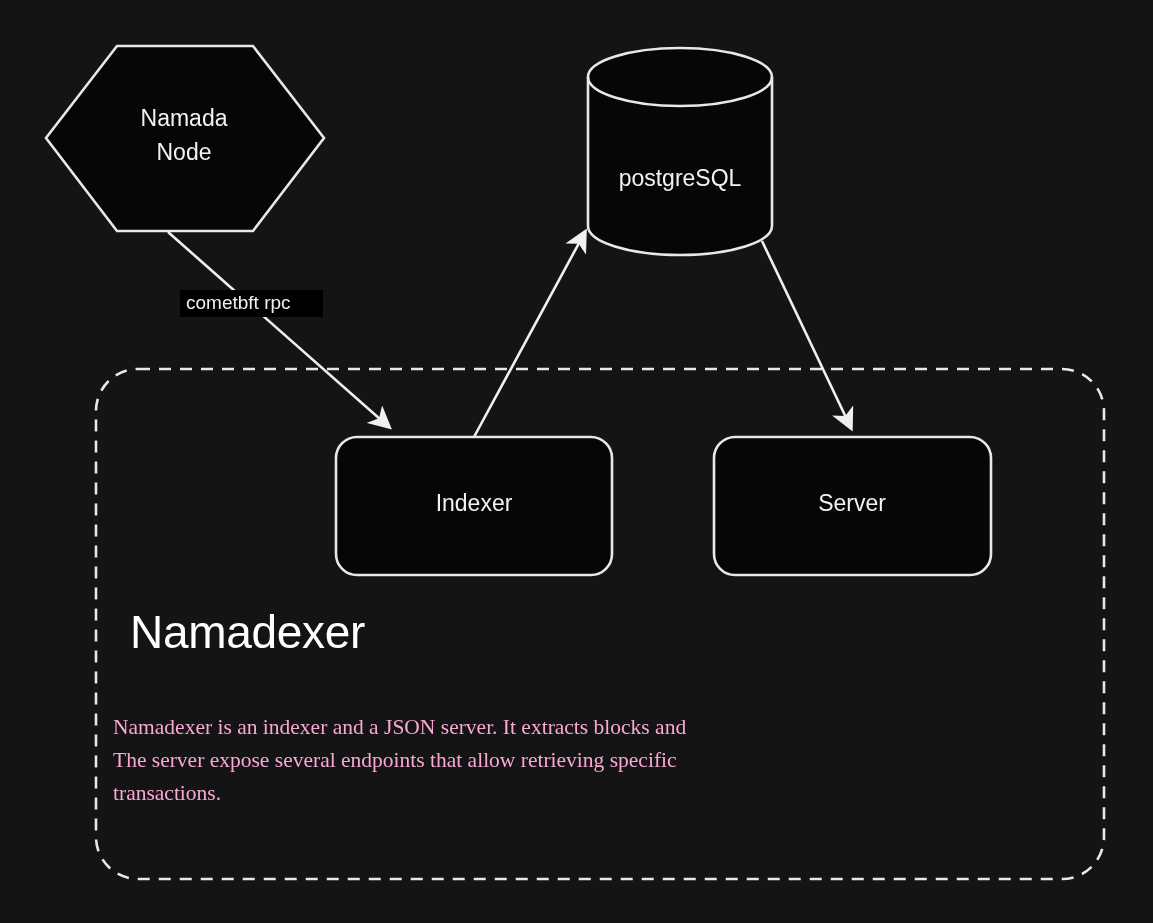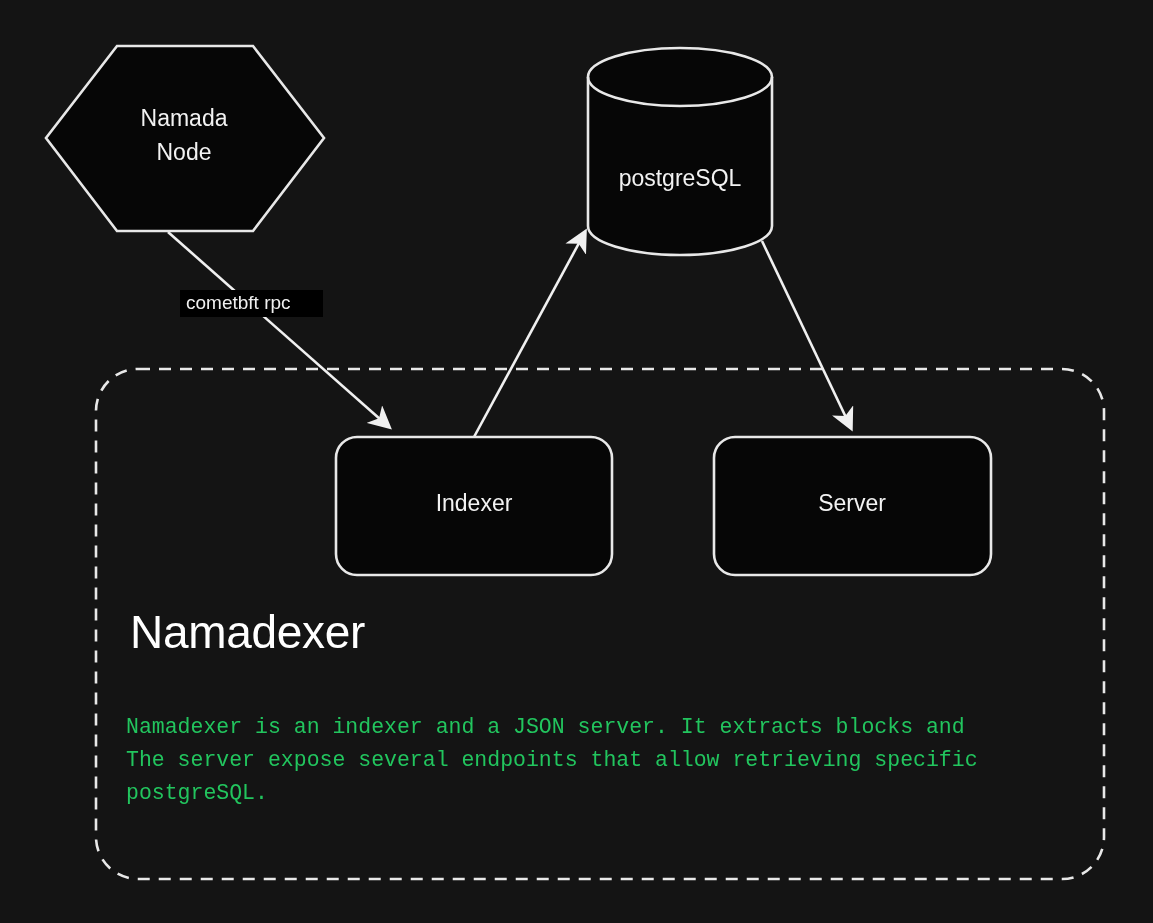--- a/index.html
+++ b/index.html
@@ -50,27 +50,27 @@
     font-family: "Liberation Sans", sans-serif;
     font-size: 46px;
     font-weight: 400;
     letter-spacing: -0.3px;
     color: #ffffff;
     white-space: nowrap;
     margin-top: 7px;
   }
   .cluster-body {
     position: absolute;
-    left: 126px;
+    left: 113px;
     top: 711px;
     width: 880px;
-    font-family: Liberation Mono, monospace;
+    font-family: Liberation Serif, serif;
     font-size: 21.5px;
     line-height: 33px;
-    color: #22c55e;
+    color: #f9a8d4;
   }
   .cluster-body span { display: block; white-space: nowrap; }
 </style>
 </head>
 <body>
 
 <div id="diagram-root">
 
   <svg id="diagram-svg" viewBox="0 0 1153 923">
     <defs>
@@ -117,16 +117,16 @@
       <rect x="714" y="437" width="277" height="138" rx="21" ry="21" fill="#060606" stroke="#e8e8e8" stroke-width="2.6"></rect>
       <text class="node-label" x="852" y="505">Server</text>
     </g>
   </svg>
 
   <div class="cluster-title">Namadexer</div>
 
   <div class="cluster-body">
     <span>Namadexer is an indexer and a JSON server. It extracts blocks and</span>
     <span>The server expose several endpoints that allow retrieving specific</span>
-    <span>postgreSQL.</span>
+    <span>transactions.</span>
   </div>
 
 </div>
 
 </body></html>

